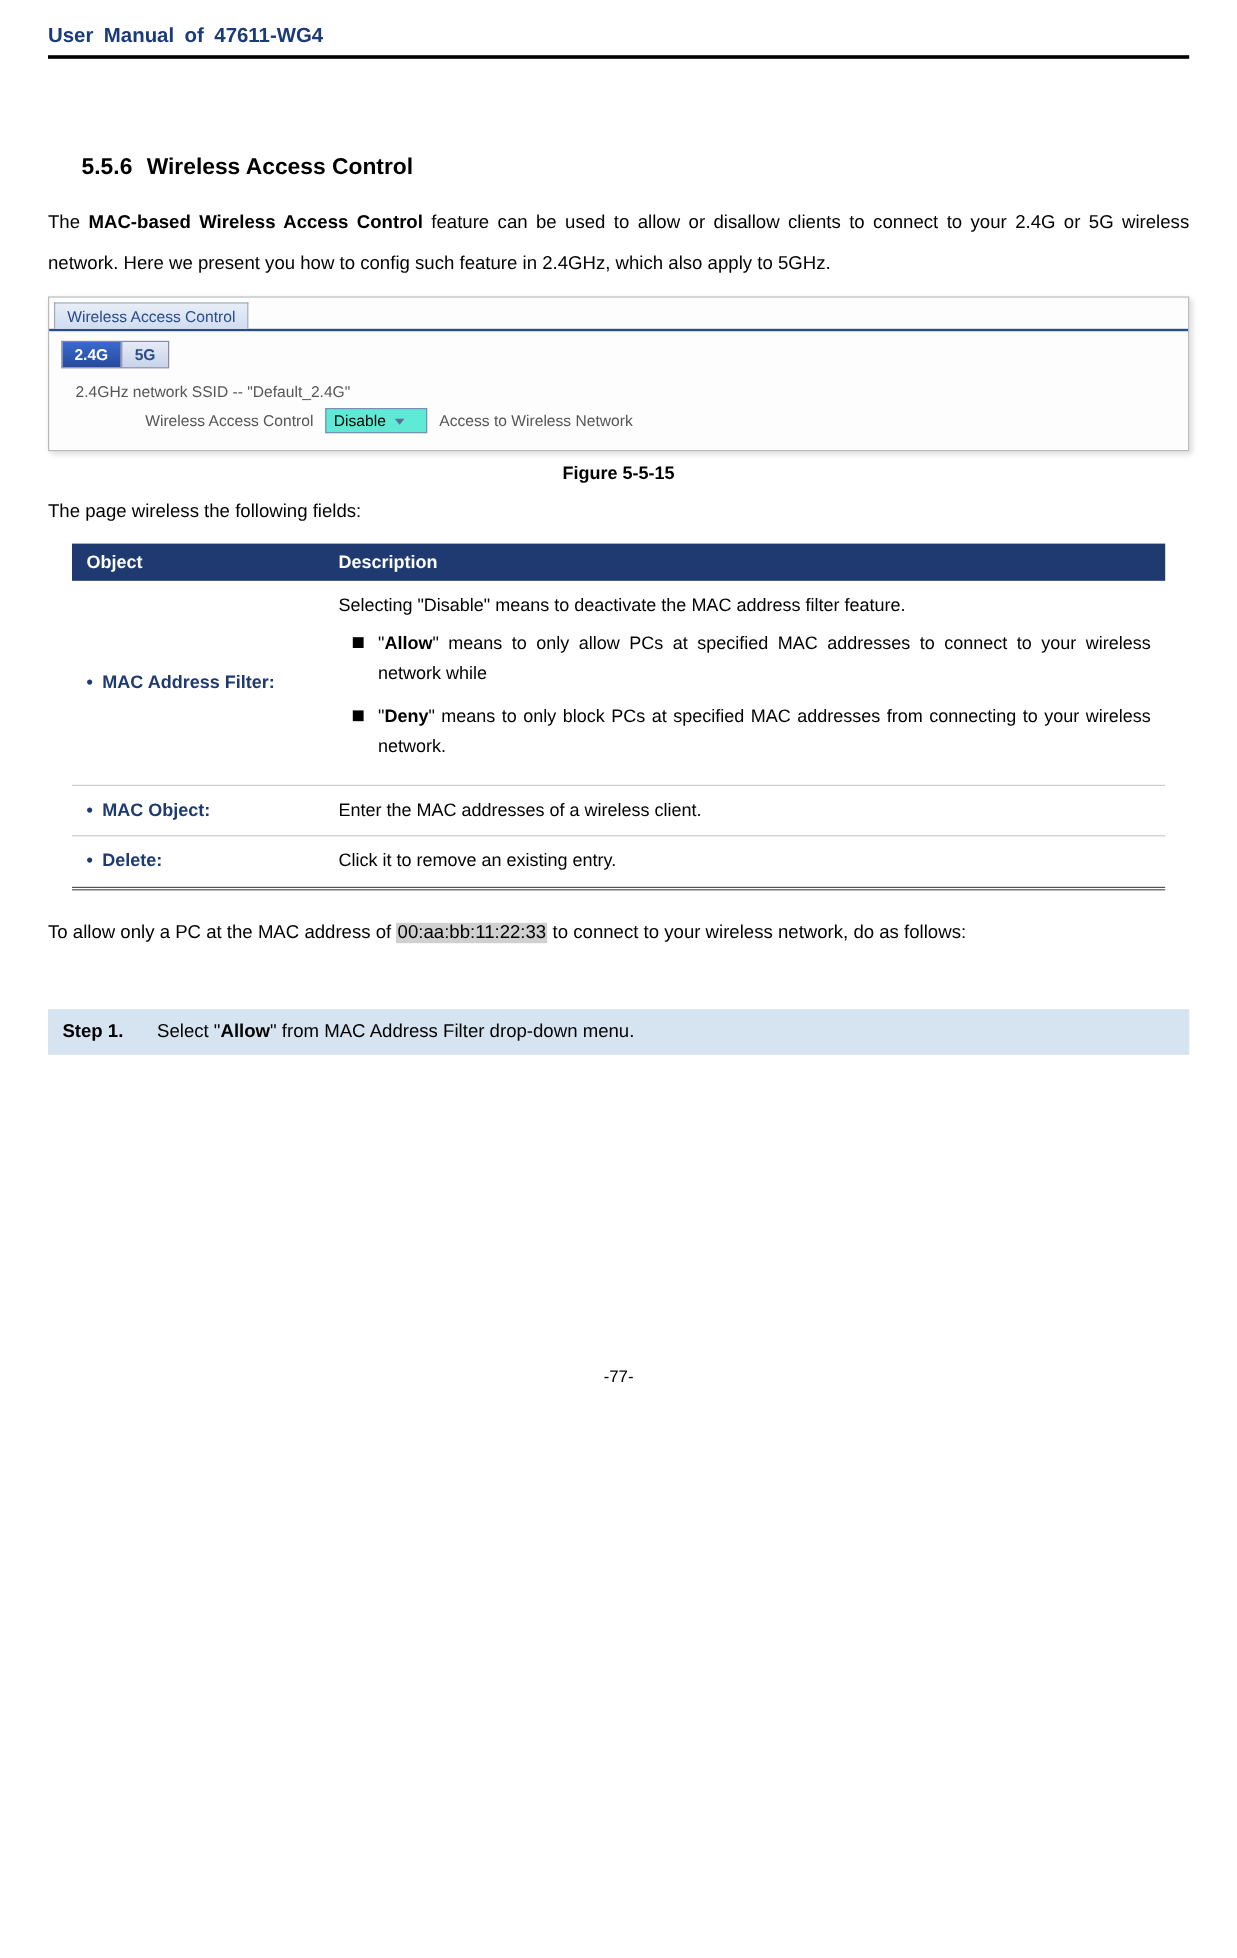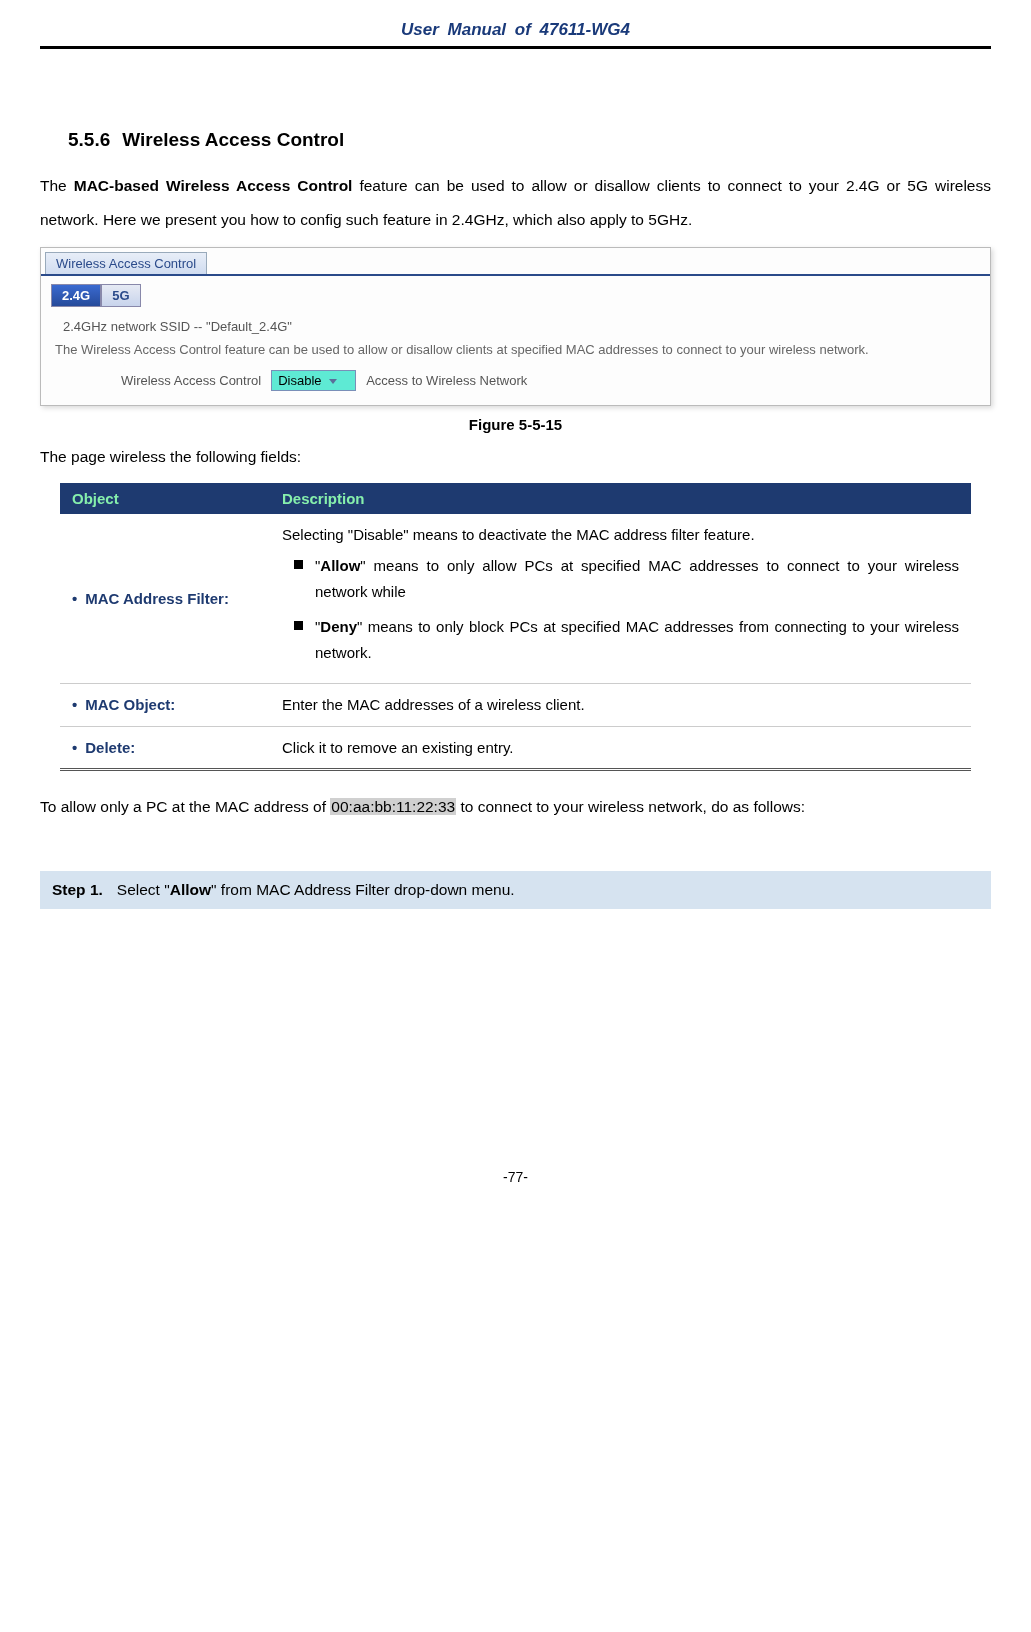--- a/index.html
+++ b/index.html
@@ -6,24 +6,23 @@
 body {
   font-family: Arial, Helvetica, sans-serif;
   font-size: 15px;
   color: #000;
   background: #fff;
   width: 1031px;
   margin: 0 auto;
   padding: 20px 40px 40px 40px;
 }
 .header-title {
-  text-align: center;
+  text-align: left;
   color: #1a3a7a;
   font-weight: bold;
-  font-style: italic;
   font-size: 17px;
   word-spacing: 4px;
   padding-bottom: 6px;
 }
 .header-rule {
   height: 3px;
   background: #000;
   margin-bottom: 80px;
 }
 .section-heading {
@@ -120,21 +119,21 @@
   margin: 10px 0 10px 0;
 }
 .lead-in { font-size: 15.5px; margin-bottom: 12px; line-height: 1.8; }
 .fields-table {
   margin: 0 20px;
   border-collapse: collapse;
   width: calc(100% - 40px);
 }
 .fields-table th {
   background: #1e3a70;
-  color: #86efac;
+  color: #ffffff;
   text-align: left;
   padding: 7px 12px;
   font-size: 15px;
   font-weight: bold;
 }
 .fields-table th:first-child { width: 210px; }
 .fields-table td {
   padding: 8px 12px;
   font-size: 15px;
   border-bottom: 1px solid #ccc;
@@ -168,21 +167,21 @@
   line-height: 1.8;
   margin: 22px 0 50px 0;
   text-align: justify;
 }
 .mac-highlight { background: #d0d0d0; padding: 0 1px; }
 .step-box {
   background: #d6e3f0;
   padding: 10px 12px;
   font-size: 15.5px;
   display: flex;
-  gap: 14px;
+  gap: 28px;
 }
 .step-label { font-weight: bold; white-space: nowrap; }
 .page-number {
   text-align: center;
   margin-top: 260px;
   font-size: 14px;
 }
 </style>
 </head>
 <body>
@@ -198,21 +197,20 @@
   <span>The </span><span class="bold">MAC-based Wireless Access Control</span><span> feature can be used to allow or disallow clients to connect to your 2.4G or 5G wireless network. Here we present you how to config such feature in 2.4GHz, which also apply to 5GHz.</span>
 </p>
 
 <div class="screenshot-box">
   <div class="ss-tab">Wireless Access Control</div>
   <div class="ss-inner">
     <div class="ss-band-tabs">
       <span class="band-tab active">2.4G</span><span class="band-tab">5G</span>
     </div>
     <div class="ss-ssid">2.4GHz network SSID -- "Default_2.4G"</div>
-    <div class="ss-desc">The Wireless Access Control feature can be used to allow or disallow clients at specified MAC addresses to connect to your wireless network.</div>
     <div class="ss-control-row">
       <span class="ss-label">Wireless Access Control</span>
       <span class="ss-select">
         <span>Disable</span>
         <span class="ss-select-arrow"></span>
       </span>
       <span class="ss-after">Access to Wireless Network</span>
     </div>
   </div>
 </div>

